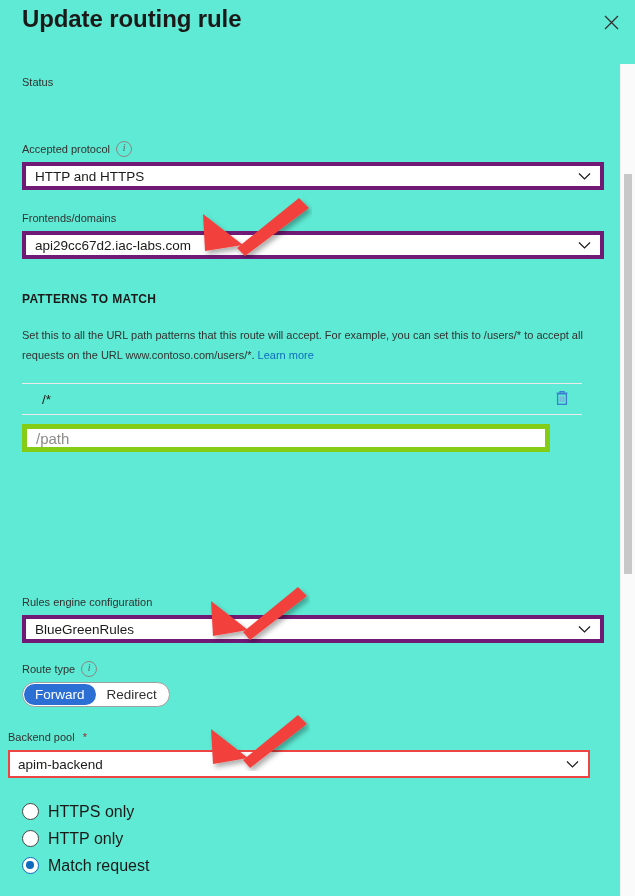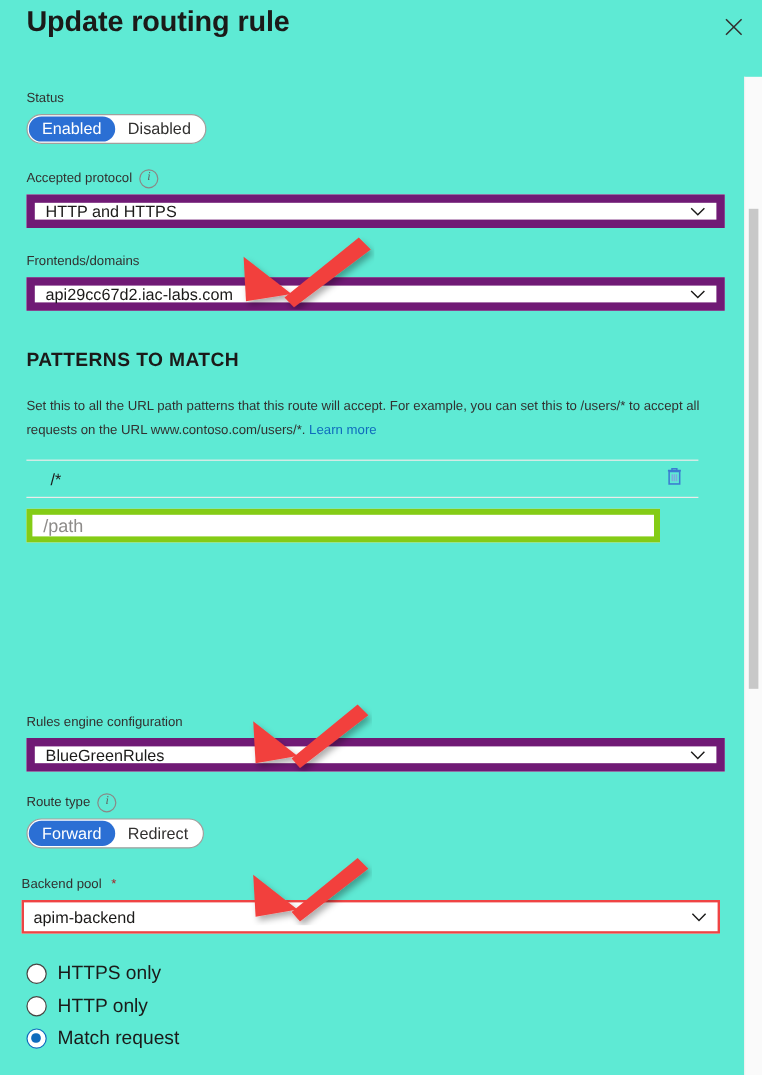--- a/index.html
+++ b/index.html
@@ -114,21 +114,21 @@
     font-style: italic;
     color: #605e5c;
     font-family: "Liberation Serif", serif;
     line-height: 14px;
   }
 
   
   .dropdown {
     position: relative;
     height: 28px;
-    border: 7px solid #701a75;
+    border: 4px solid #701a75;
     background: #ffffff;
     display: flex;
     align-items: center;
     padding: 0 30px 0 9px;
     font-size: 13.5px;
     color: #1b1a19;
     box-sizing: border-box;
     cursor: pointer;
   }
   .dropdown.focused {
@@ -179,21 +179,21 @@
     cursor: pointer;
     white-space: nowrap;
   }
   .pill-opt.selected {
     background: #2b6fd4;
     color: #ffffff;
   }
 
   
   .section-head {
-    font-size: 16px;
+    font-size: 12px;
     font-weight: 700;
     letter-spacing: 0.35px;
     color: #1b1a19;
   }
 
   .body-text {
     font-size: 11px;
     line-height: 20px;
     color: #323130;
   }
@@ -285,24 +285,20 @@
         </svg>
       </span>
     </div>
   </div>
 
   <div class="content">
 
     <div style="position:absolute; left:22px; top:21px; width:582px;">
       <div class="field-label">
         <span>Status</span>
-      </div>
-      <div class="pill-toggle">
-        <div class="pill-opt selected">Enabled</div>
-        <div class="pill-opt">Disabled</div>
       </div>
     </div>
 
     <div style="position:absolute; left:22px; top:88px; width:582px;">
       <div class="field-label">
         <span>Accepted protocol</span>
         <span class="info-icon"></span>
       </div>
       <div class="dropdown">
         <span>HTTP and HTTPS</span>
@@ -371,21 +367,21 @@
       <div class="field-label">
         <span>Route type</span>
         <span class="info-icon"></span>
       </div>
       <div class="pill-toggle">
         <div class="pill-opt selected">Forward</div>
         <div class="pill-opt">Redirect</div>
       </div>
     </div>
 
-    <div style="position:absolute; left:18px; top:676px; width:582px;">
+    <div style="position:absolute; left:8px; top:676px; width:582px;">
       <div class="field-label">
         <span>Backend pool</span>
         <span class="req-star">*</span>
       </div>
       <div class="dropdown focused">
         <span>apim-backend</span>
         <span class="chev">
           <svg width="13" height="8" viewBox="0 0 13 8">
               <path d="M1 1 L6.5 6.5 L12 1" stroke="#1b1a19" stroke-width="1.2" fill="none"></path>
             </svg>

